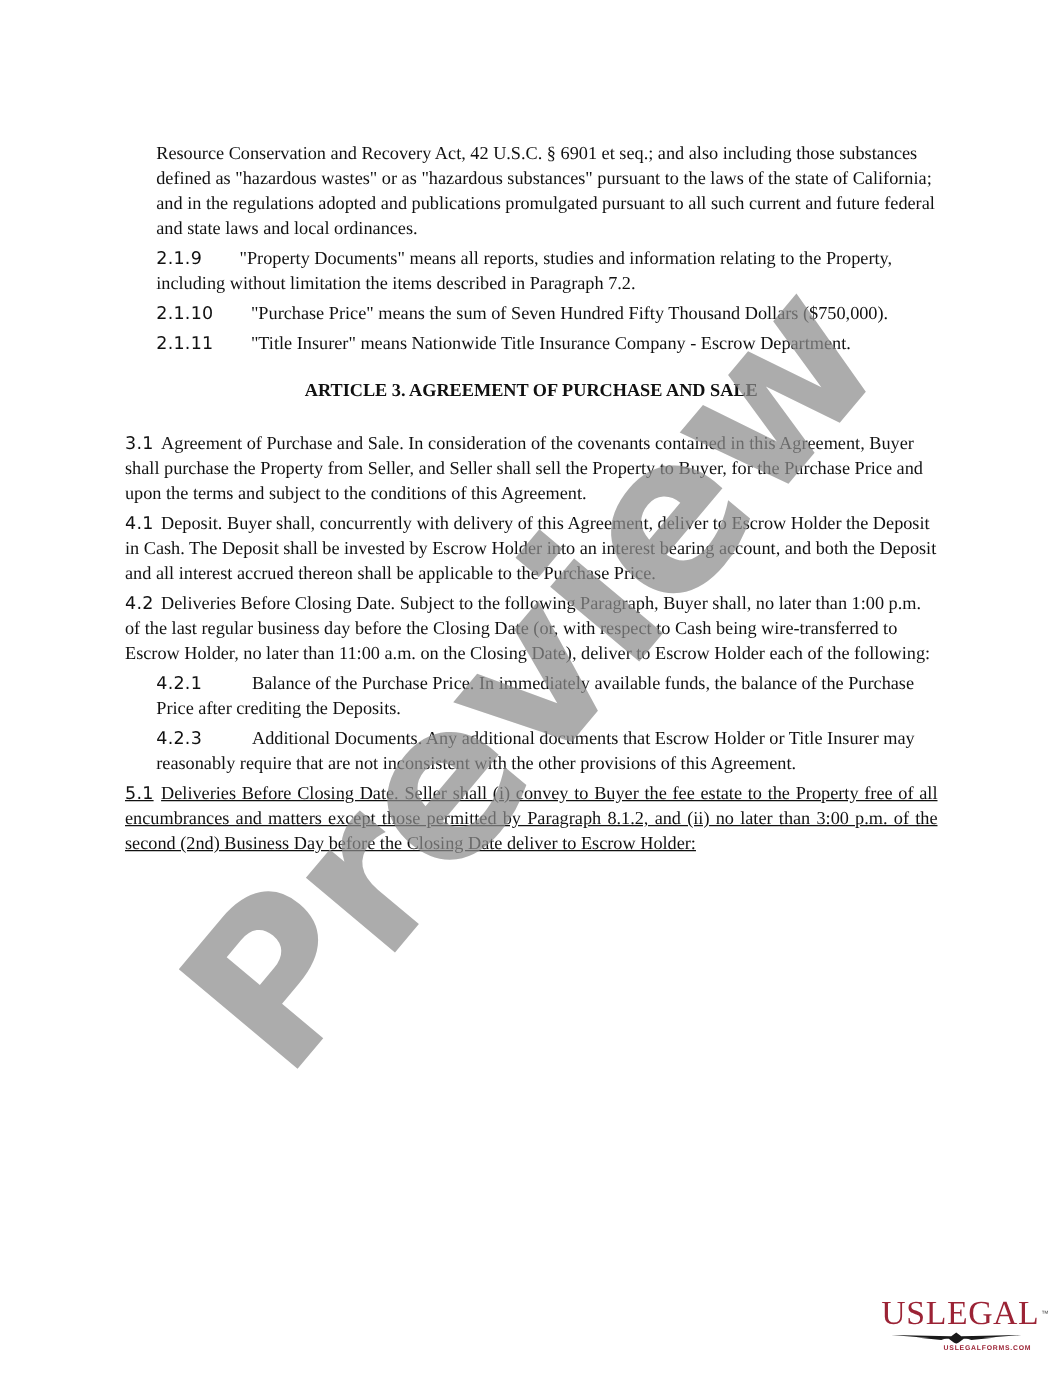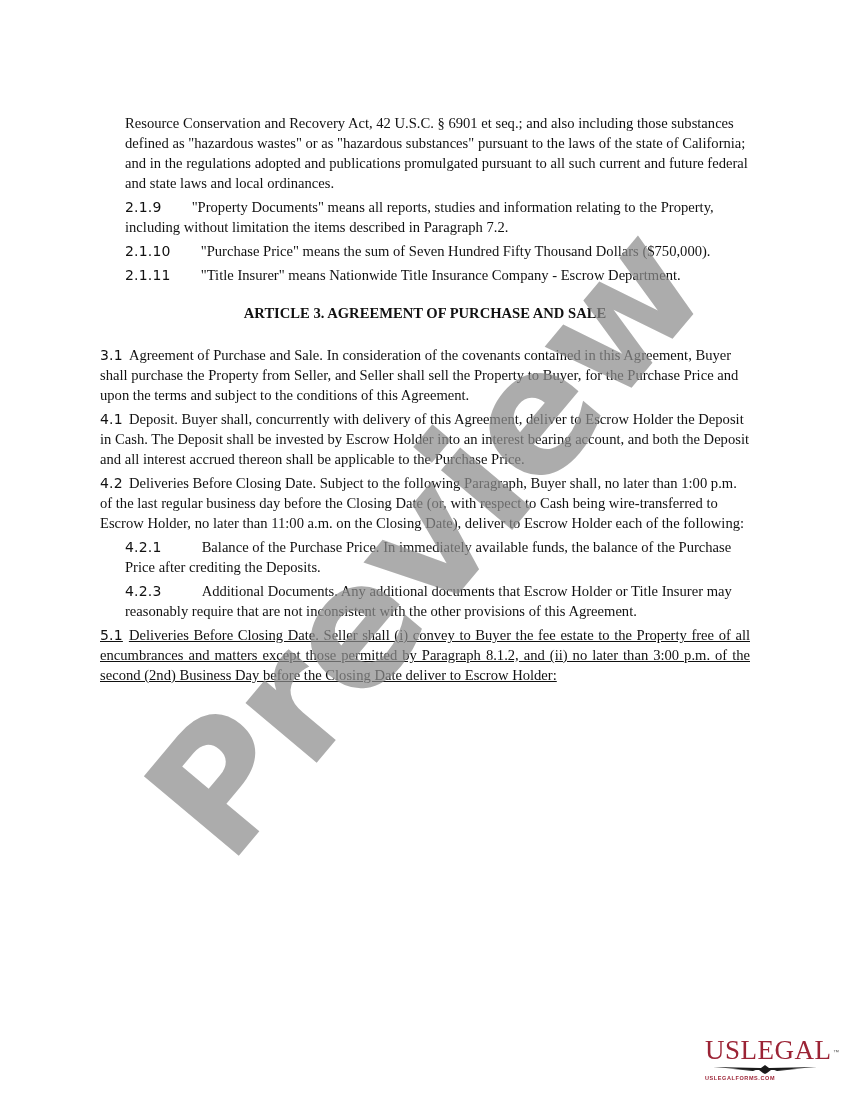--- a/index.html
+++ b/index.html
@@ -68,21 +68,21 @@
       pointer-events: none;
       line-height: 1;
     }
 
     
     .logo {
       position: absolute;
       left: 705px;
       top: 1025px;
       width: 120px;
-      text-align: left;
+      text-align: right;
     }
     .logo-word {
       font-family: "Liberation Serif", "DejaVu Serif", serif;
       font-size: 27px;
       color: #9b2335;
       letter-spacing: 0.5px;
       line-height: 26px;
       position: relative;
       display: inline-block;
     }

